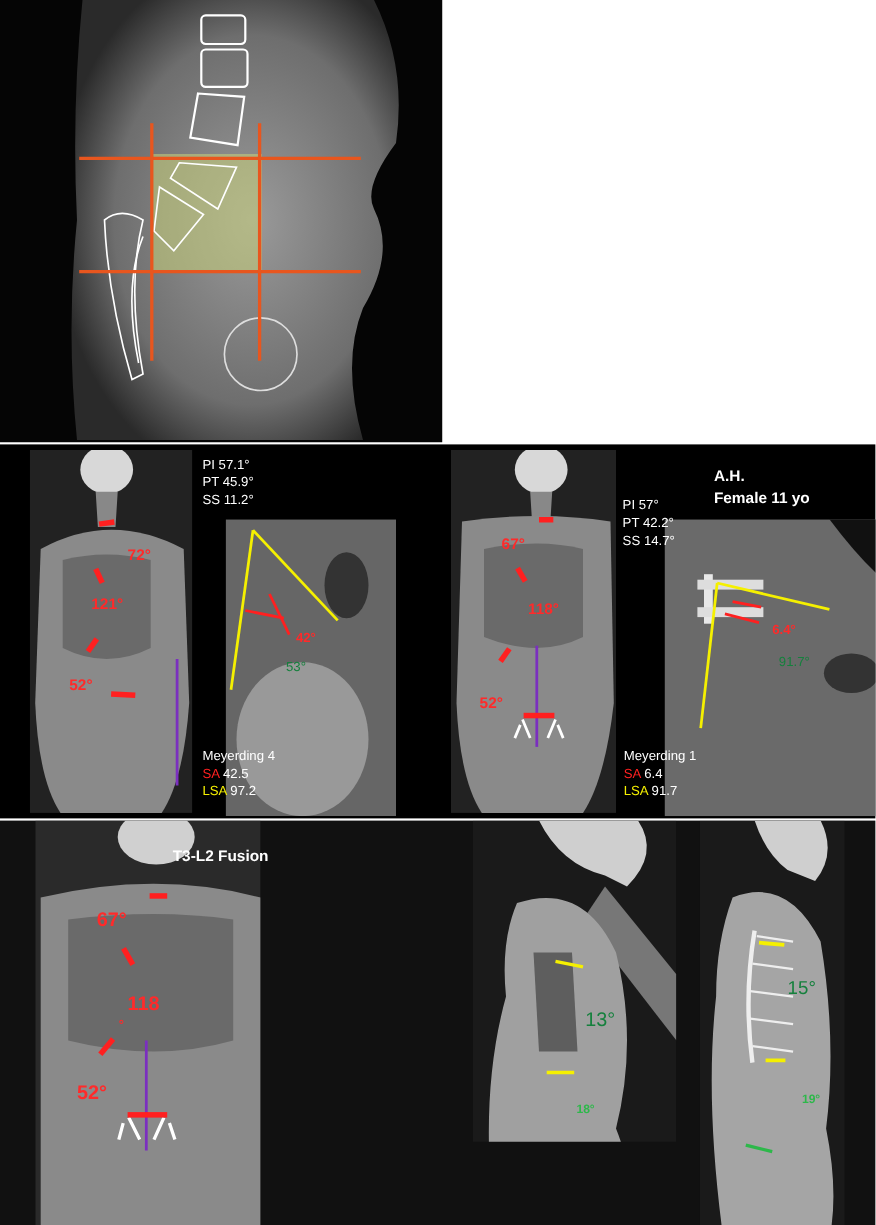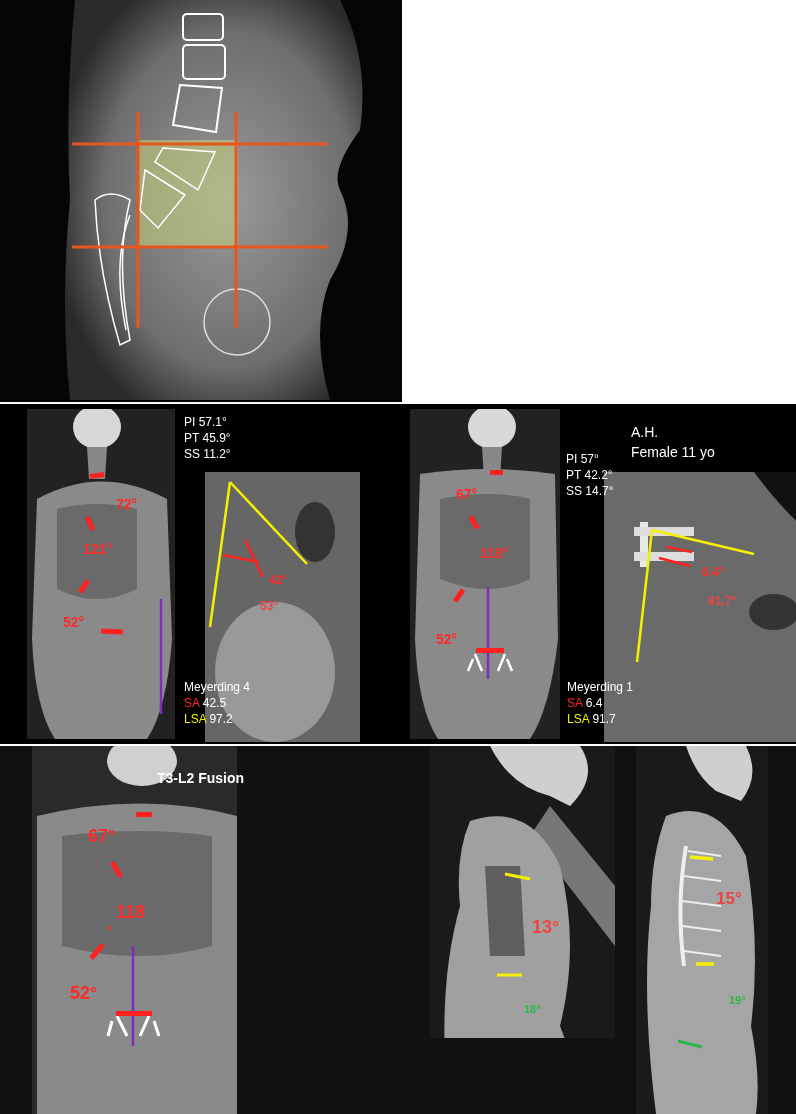--- a/index.html
+++ b/index.html
@@ -2,21 +2,21 @@
 <html><head>
 <meta charset="utf-8">
 <style>
   html, body { margin:0; padding:0; background:#ffffff; }
   body { width:796px; height:1114px; position:relative; overflow:hidden; font-family:"Liberation Sans", sans-serif; }
   .panel { position:absolute; background:#000; overflow:hidden; }
   .xray { position:absolute; overflow:hidden; }
   .txt { position:absolute; white-space:nowrap; font-family:"Liberation Sans", sans-serif; }
   .white { color:#ffffff; }
   .red { color:#ff2a2a; font-weight:bold; }
-  .yellow { color:#ef4444; font-weight:bold; }
+  .yellow { color:#15803d; font-weight:normal; }
   .green { color:#2db84a; font-weight:bold; }
   .mark { position:absolute; background:#ff2020; }
   svg { position:absolute; left:0; top:0; }
 </style>
 </head>
 <body>
 
 <div class="panel" style="left:0;top:0;width:402px;height:402px;">
   <svg width="402" height="402">
     <defs>
@@ -126,21 +126,21 @@
       <line x1="55" y1="86" x2="86" y2="94" stroke="#ff2020" stroke-width="2.5"></line>
     </svg>
     <span class="txt red" style="left:98px;top:93px;font-size:12px;">6.4°</span>
     <span class="txt yellow" style="left:104px;top:122px;font-size:12px;">91.7°</span>
   </div>
   <div class="txt white" style="left:566px;top:10px;font-size:12px;line-height:16px;margin-top:37px;">
     <div>PI 57°</div>
     <div>PT 42.2°</div>
     <div>SS 14.7°</div>
   </div>
-  <div class="txt white" style="left:631px;top:18px;font-size:14px;line-height:20px;font-weight:normal;">
+  <div class="txt white" style="left:649px;top:18px;font-size:14px;line-height:20px;font-weight:bold;">
     <div>A.H.</div>
     <div>Female 11 yo</div>
   </div>
   <div class="txt" style="left:567px;top:275px;font-size:12px;line-height:16px;">
     <div class="white">Meyerding 1</div>
     <div><span style="color:#ff2020">SA</span> <span class="white">6.4</span></div>
     <div><span style="color:#f5f000">LSA</span> <span class="white">91.7</span></div>
   </div>
 </div>
 

